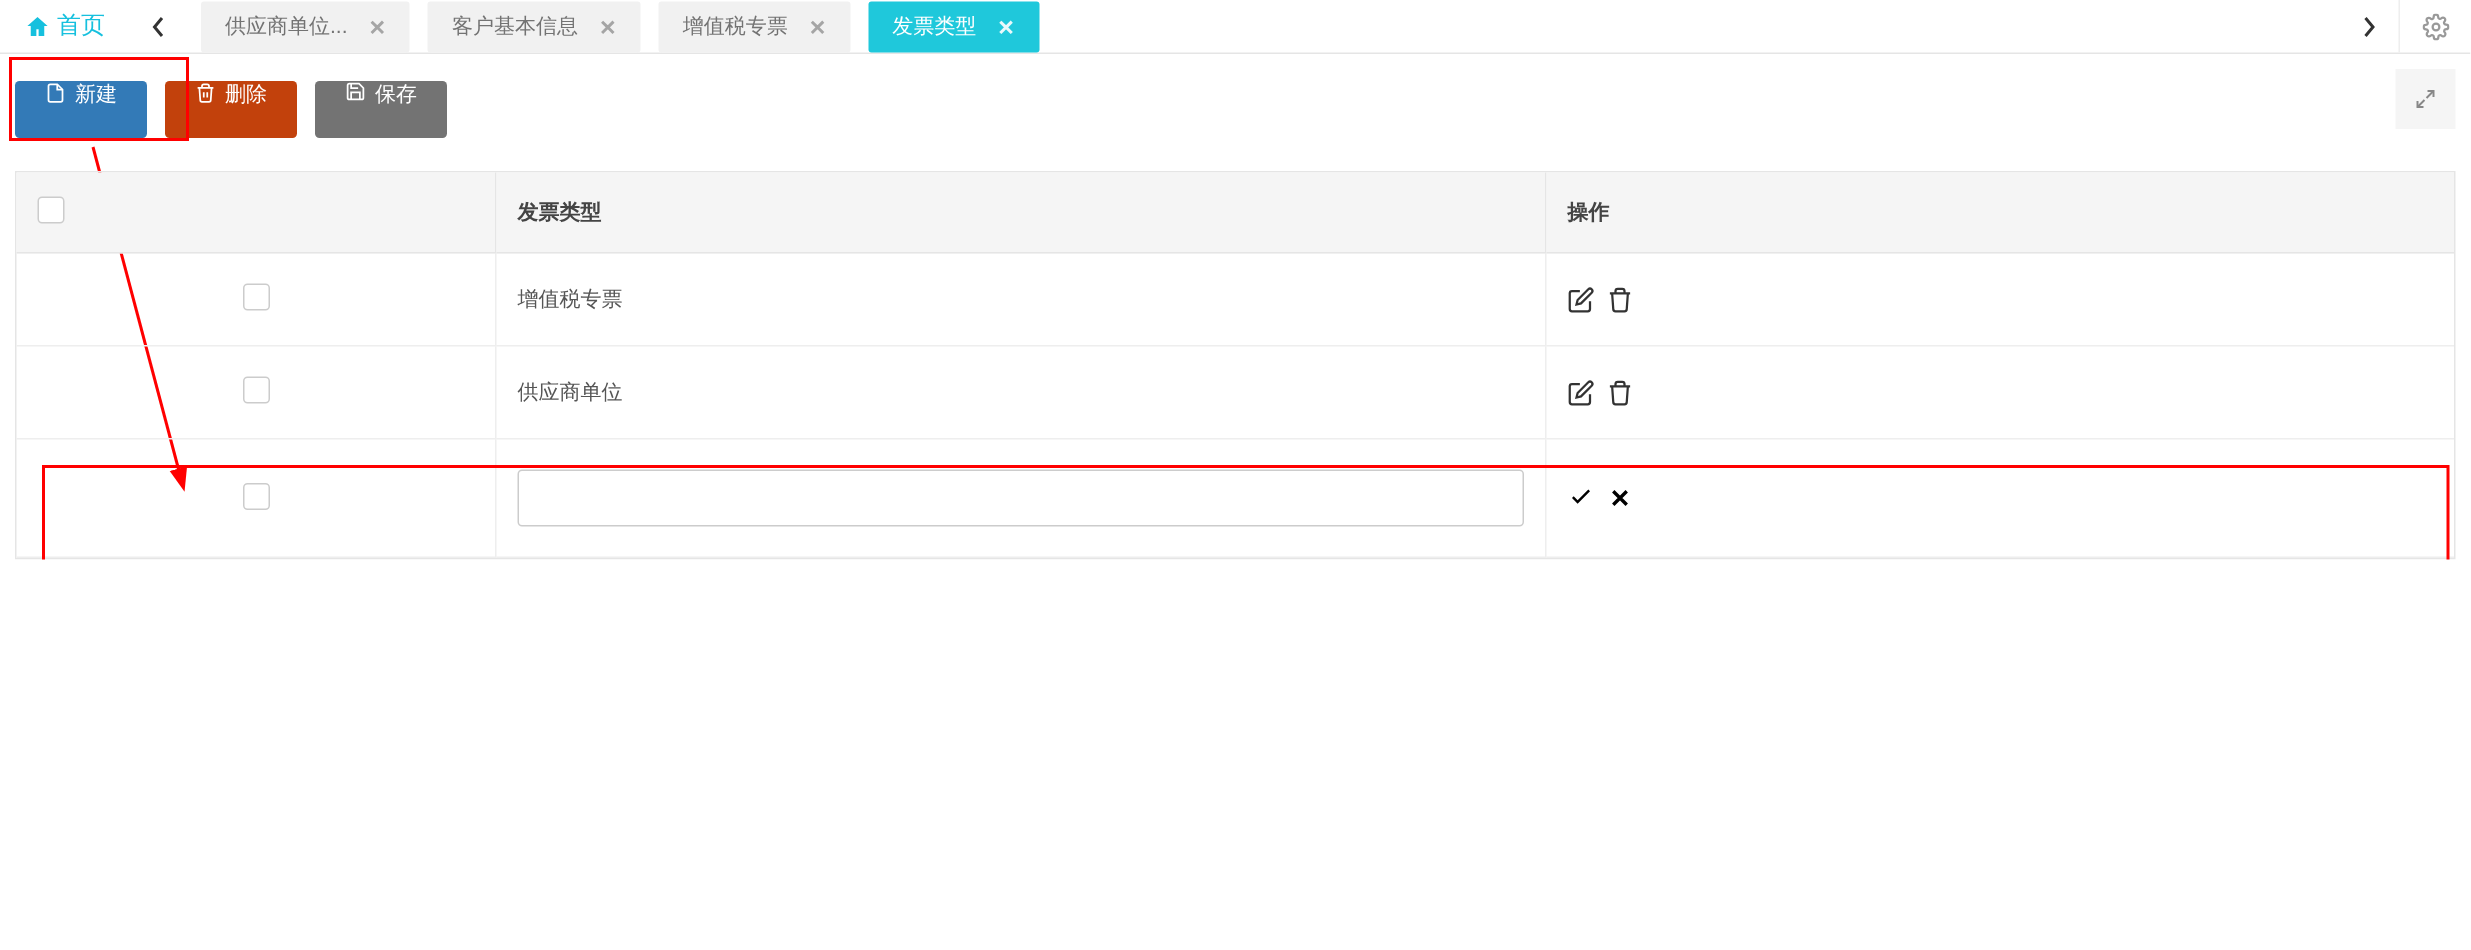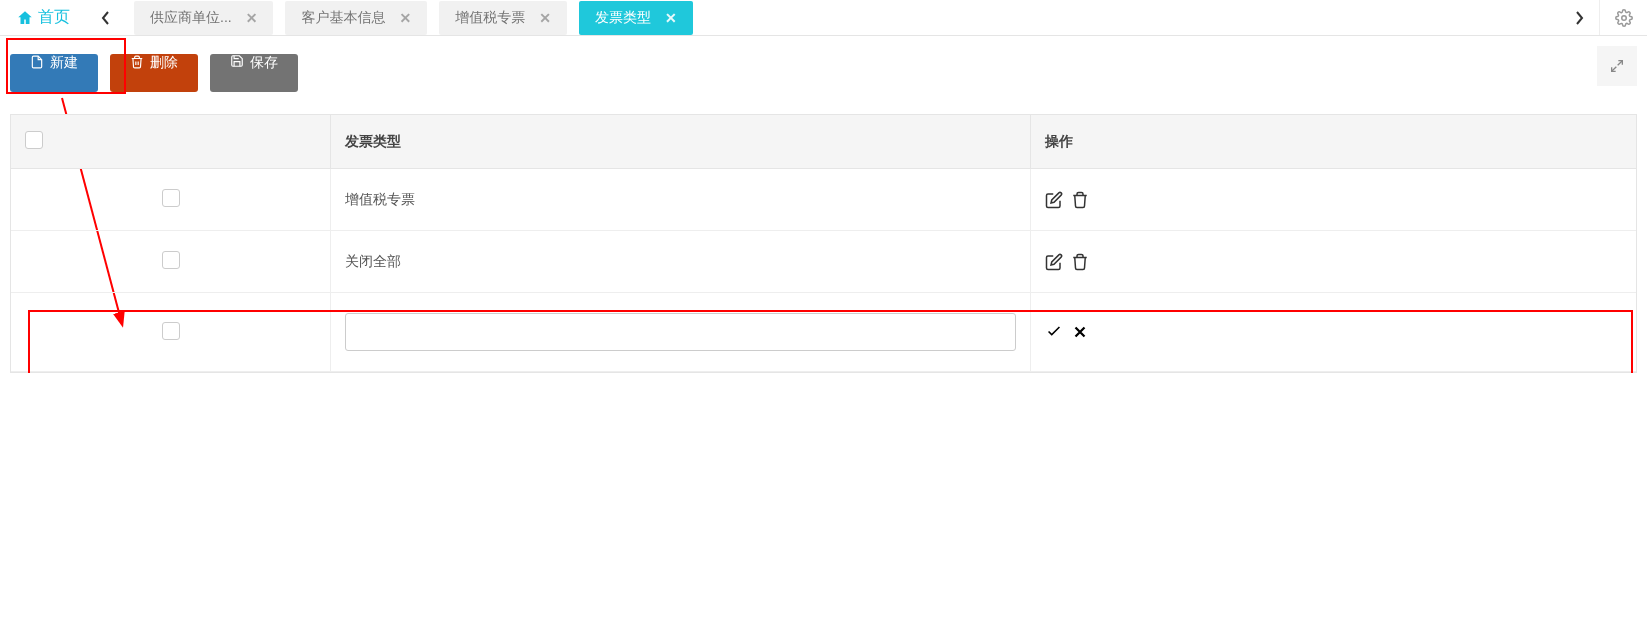--- a/index.html
+++ b/index.html
@@ -304,21 +304,21 @@
                 <svg width="18" height="18" viewBox="0 0 24 24" fill="none" stroke="#333" stroke-width="2">
                     <path d="M3 6h18M8 6V4a2 2 0 0 1 2-2h4a2 2 0 0 1 2 2v2M19 6l-1 14a2 2 0 0 1-2 2H8a2 2 0 0 1-2-2L5 6"></path>
                   </svg>
               </span>
             </div>
           </td>
         </tr>
 
         <tr>
           <td class="col-check"><span class="chk"></span></td>
-          <td>关闭全部</td>
+          <td>供应商单位</td>
           <td>
             <div class="row-ops">
               <span class="icon">
                 <svg width="18" height="18" viewBox="0 0 24 24" fill="none" stroke="#333" stroke-width="2">
                     <path d="M11 4H4a2 2 0 0 0-2 2v14a2 2 0 0 0 2 2h14a2 2 0 0 0 2-2v-7"></path>
                     <path d="M18.5 2.5a2.12 2.12 0 0 1 3 3L12 15l-4 1 1-4 9.5-9.5z"></path>
                   </svg>
               </span>
               <span class="icon">
                 <svg width="18" height="18" viewBox="0 0 24 24" fill="none" stroke="#333" stroke-width="2">

